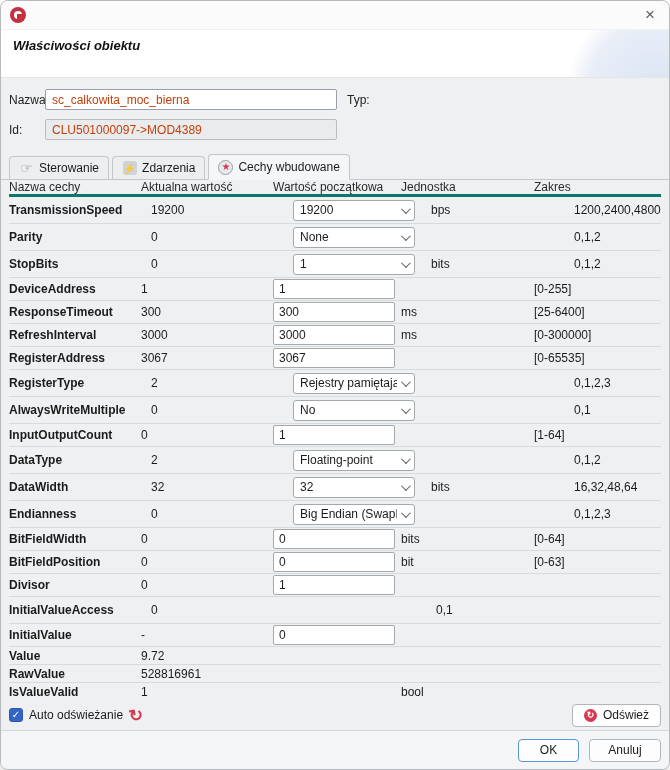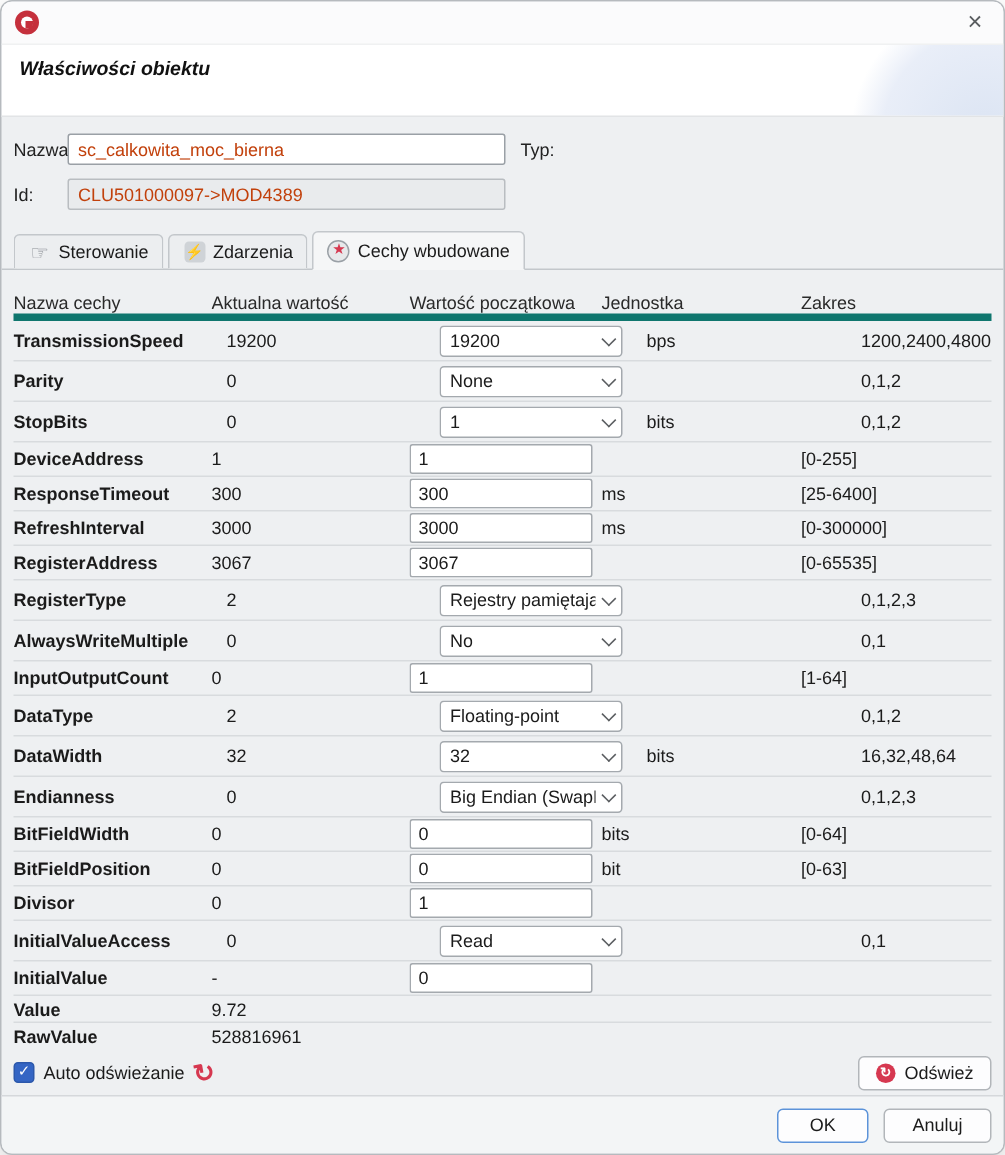--- a/index.html
+++ b/index.html
@@ -43,21 +43,21 @@
     border:1px solid #c3c7cb; border-bottom:none; border-radius:4px 4px 0 0; background:#eceef0; color:#1b1b1b; }
   .tab.active { background:#f5f6f7; height:26px; margin-bottom:-1px; border-bottom:1px solid #f5f6f7; }
   .ticon { position:relative; width:15px; height:15px; display:inline-flex; align-items:center; justify-content:center; }
   .icon-hand { color:#8d9297; font-size:14px; }
   .icon-bolt { width:14px; height:14px; background:#cfd3d7; border-radius:3px; display:flex;
     align-items:center; justify-content:center; color:#d63850; font-size:10px; }
   .icon-star { width:15px; height:15px; border-radius:50%; background:#e7e9eb; border:1px solid #9aa0a6;
     display:flex; align-items:center; justify-content:center; color:#d63850; font-size:10px; line-height:10px; }
   
   .tablewrap { flex:1 1 auto; padding:0 8px; overflow:hidden; display:flex; flex-direction:column; }
-  .thead { display:flex; align-items:center; height:21px; border-bottom:5px solid #0f766e; color:#2a2a2a;margin-top:15px; }
+  .thead { display:flex; align-items:center; height:21px; border-bottom:3px solid #0f766e; color:#2a2a2a; }
   .c { overflow:hidden; white-space:nowrap; }
   .c-name { width:132px; }
   .c-cur { width:132px; }
   .c-init { width:128px; }
   .c-unit { width:133px; }
   .c-range { flex:1; }
   .trow { display:flex; align-items:center; border-bottom:1px solid #d8dbde; }
   .trow.select { height:27px;gap:10px; }
   .trow.input { height:23px; }
   .trow.none { height:18px; }
@@ -291,26 +291,20 @@
         <div class="trow input">
           <span class="c c-name">Divisor</span>
           <span class="c c-cur">0</span>
           <span class="c c-init"><input class="inputbox" value="1" style=""></span>
           <span class="c c-unit"></span>
           <span class="c c-range"></span>
         </div>
         <div class="trow select">
           <span class="c c-name">InitialValueAccess</span>
           <span class="c c-cur">0</span>
-          <span class="c c-init">
-            <div class="selectbox">
-              <span class="sv">Read</span>
-              <span class="chev"></span>
-            </div>
-          </span>
           <span class="c c-unit"></span>
           <span class="c c-range">0,1</span>
         </div>
         <div class="trow input">
           <span class="c c-name">InitialValue</span>
           <span class="c c-cur">-</span>
           <span class="c c-init"><input class="inputbox" value="0" style=""></span>
           <span class="c c-unit"></span>
           <span class="c c-range"></span>
         </div>

